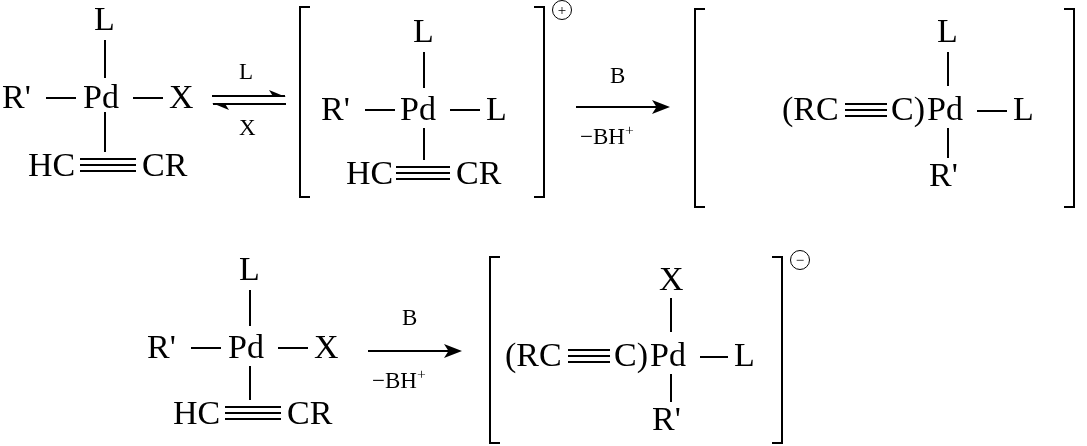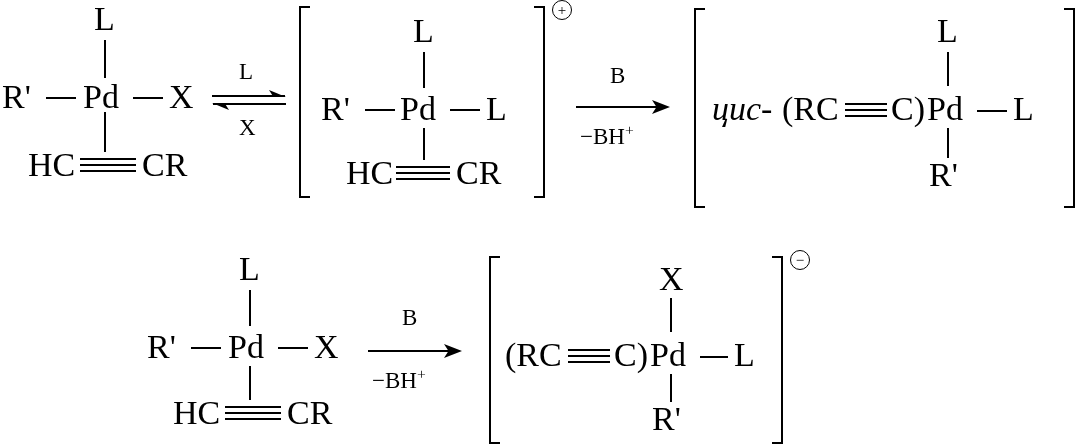--- a/index.html
+++ b/index.html
@@ -119,21 +119,20 @@
     <line x1="0" y1="9" x2="82" y2="9" stroke="#000" stroke-width="2"></line>
     <path d="M94 9 L76 2 L80.5 9 L76 16 Z" fill="#000"></path>
   </svg>
   <span class="lab" style="left:580px;top:122px"><span>−BH</span><sup>+</sup></span>
 
   <div class="br-l" style="left:694px;top:8px;height:200px"></div>
   <div class="br-r" style="left:1064px;top:8px;height:200px"></div>
 
   <span class="atom" style="left:937px;top:14px">L</span>
   <div class="bv" style="left:947px;top:52px;height:34px"></div>
-  <span class="atom italic" style="left:712px;top:92px">цис-</span>
   <span class="atom" style="left:782px;top:92px">(RC</span>
   <div class="triple" style="left:845px;top:103px;width:42px"></div>
   <span class="atom" style="left:891px;top:92px">C)</span>
   <span class="atom" style="left:927px;top:92px">Pd</span>
   <div class="bh" style="left:977px;top:110px;width:30px"></div>
   <span class="atom" style="left:1013px;top:92px">L</span>
   <div class="bv" style="left:947px;top:128px;height:30px"></div>
   <span class="atom" style="left:929px;top:158px">R'</span>
 
   <span class="atom" style="left:239px;top:252px">L</span>

